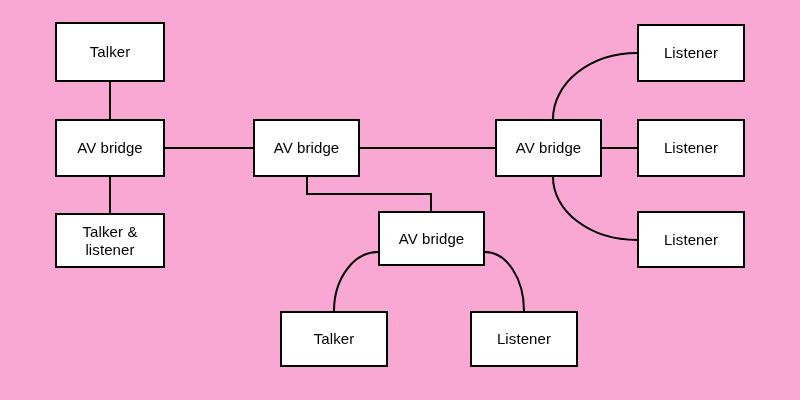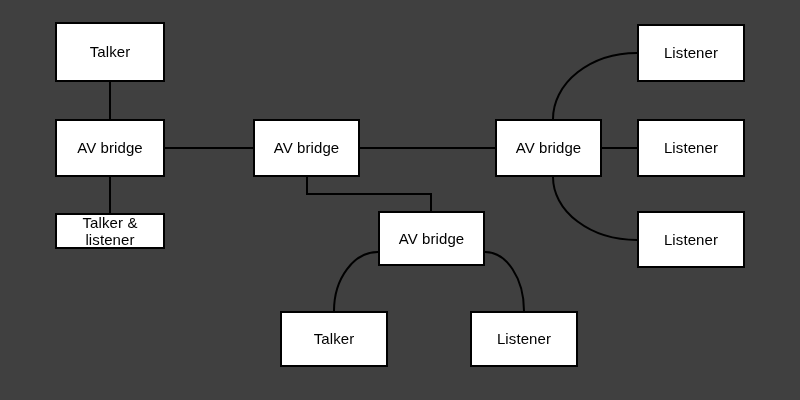--- a/index.html
+++ b/index.html
@@ -35,38 +35,38 @@
     font-size: 15px;
     line-height: 1.15;
     z-index: 2;
     white-space: pre-line;
     letter-spacing: 0.1px;
   }
 </style>
 </head>
 <body>
 
-<div id="diagram-canvas" style="background: #404040;">
+<div id="diagram-canvas" style="background: #f9a8d4;">
 
   <svg id="edges-layer" viewBox="0 0 800 400" width="800" height="400" xmlns="http://www.w3.org/2000/svg">
       <path d="M 110,82 L 110,119" fill="none" stroke="#000000" stroke-width="2" stroke-linecap="butt"></path>
       <path d="M 110,177 L 110,213" fill="none" stroke="#000000" stroke-width="2" stroke-linecap="butt"></path>
       <path d="M 165,148 L 253,148" fill="none" stroke="#000000" stroke-width="2" stroke-linecap="butt"></path>
       <path d="M 360,148 L 495,148" fill="none" stroke="#000000" stroke-width="2" stroke-linecap="butt"></path>
       <path d="M 307,177 L 307,194 L 431,194 L 431,211" fill="none" stroke="#000000" stroke-width="2" stroke-linecap="butt"></path>
       <path d="M 553,119 A 84,66 0 0 1 637,53" fill="none" stroke="#000000" stroke-width="2" stroke-linecap="butt"></path>
       <path d="M 602,148 L 637,148" fill="none" stroke="#000000" stroke-width="2" stroke-linecap="butt"></path>
       <path d="M 553,177 A 84,63 0 0 0 637,240" fill="none" stroke="#000000" stroke-width="2" stroke-linecap="butt"></path>
       <path d="M 378,252 A 44,59 0 0 0 334,311" fill="none" stroke="#000000" stroke-width="2" stroke-linecap="butt"></path>
       <path d="M 485,252 A 39,59 0 0 1 524,311" fill="none" stroke="#000000" stroke-width="2" stroke-linecap="butt"></path>
     </svg>
 
 <div class="node" style="left: 55px; top: 22px; width: 110px; height: 60px; border-color: rgb(0, 0, 0); border-width: 2px; background: rgb(255, 255, 255); color: rgb(0, 0, 0);"><span>Talker</span></div>
     <div class="node" style="left: 55px; top: 119px; width: 110px; height: 58px; border-color: rgb(0, 0, 0); border-width: 2px; background: rgb(255, 255, 255); color: rgb(0, 0, 0);"><span>AV bridge</span></div>
-    <div class="node" style="left: 55px; top: 213px; width: 110px; height: 36px; border-color: rgb(0, 0, 0); border-width: 2px; background: rgb(255, 255, 255); color: rgb(0, 0, 0);"><span>Talker &amp;
+    <div class="node" style="left: 55px; top: 213px; width: 110px; height: 55px; border-color: rgb(0, 0, 0); border-width: 2px; background: rgb(255, 255, 255); color: rgb(0, 0, 0);"><span>Talker &amp;
 listener</span></div>
     <div class="node" style="left: 253px; top: 119px; width: 107px; height: 58px; border-color: rgb(0, 0, 0); border-width: 2px; background: rgb(255, 255, 255); color: rgb(0, 0, 0);"><span>AV bridge</span></div>
     <div class="node" style="left: 495px; top: 119px; width: 107px; height: 58px; border-color: rgb(0, 0, 0); border-width: 2px; background: rgb(255, 255, 255); color: rgb(0, 0, 0);"><span>AV bridge</span></div>
     <div class="node" style="left: 637px; top: 24px; width: 108px; height: 58px; border-color: rgb(0, 0, 0); border-width: 2px; background: rgb(255, 255, 255); color: rgb(0, 0, 0);"><span>Listener</span></div>
     <div class="node" style="left: 637px; top: 119px; width: 108px; height: 58px; border-color: rgb(0, 0, 0); border-width: 2px; background: rgb(255, 255, 255); color: rgb(0, 0, 0);"><span>Listener</span></div>
     <div class="node" style="left: 637px; top: 211px; width: 108px; height: 57px; border-color: rgb(0, 0, 0); border-width: 2px; background: rgb(255, 255, 255); color: rgb(0, 0, 0);"><span>Listener</span></div>
     <div class="node" style="left: 378px; top: 211px; width: 107px; height: 55px; border-color: rgb(0, 0, 0); border-width: 2px; background: rgb(255, 255, 255); color: rgb(0, 0, 0);"><span>AV bridge</span></div>
     <div class="node" style="left: 280px; top: 311px; width: 108px; height: 56px; border-color: rgb(0, 0, 0); border-width: 2px; background: rgb(255, 255, 255); color: rgb(0, 0, 0);"><span>Talker</span></div>
     <div class="node" style="left: 470px; top: 311px; width: 108px; height: 56px; border-color: rgb(0, 0, 0); border-width: 2px; background: rgb(255, 255, 255); color: rgb(0, 0, 0);"><span>Listener</span></div>
   </div>

